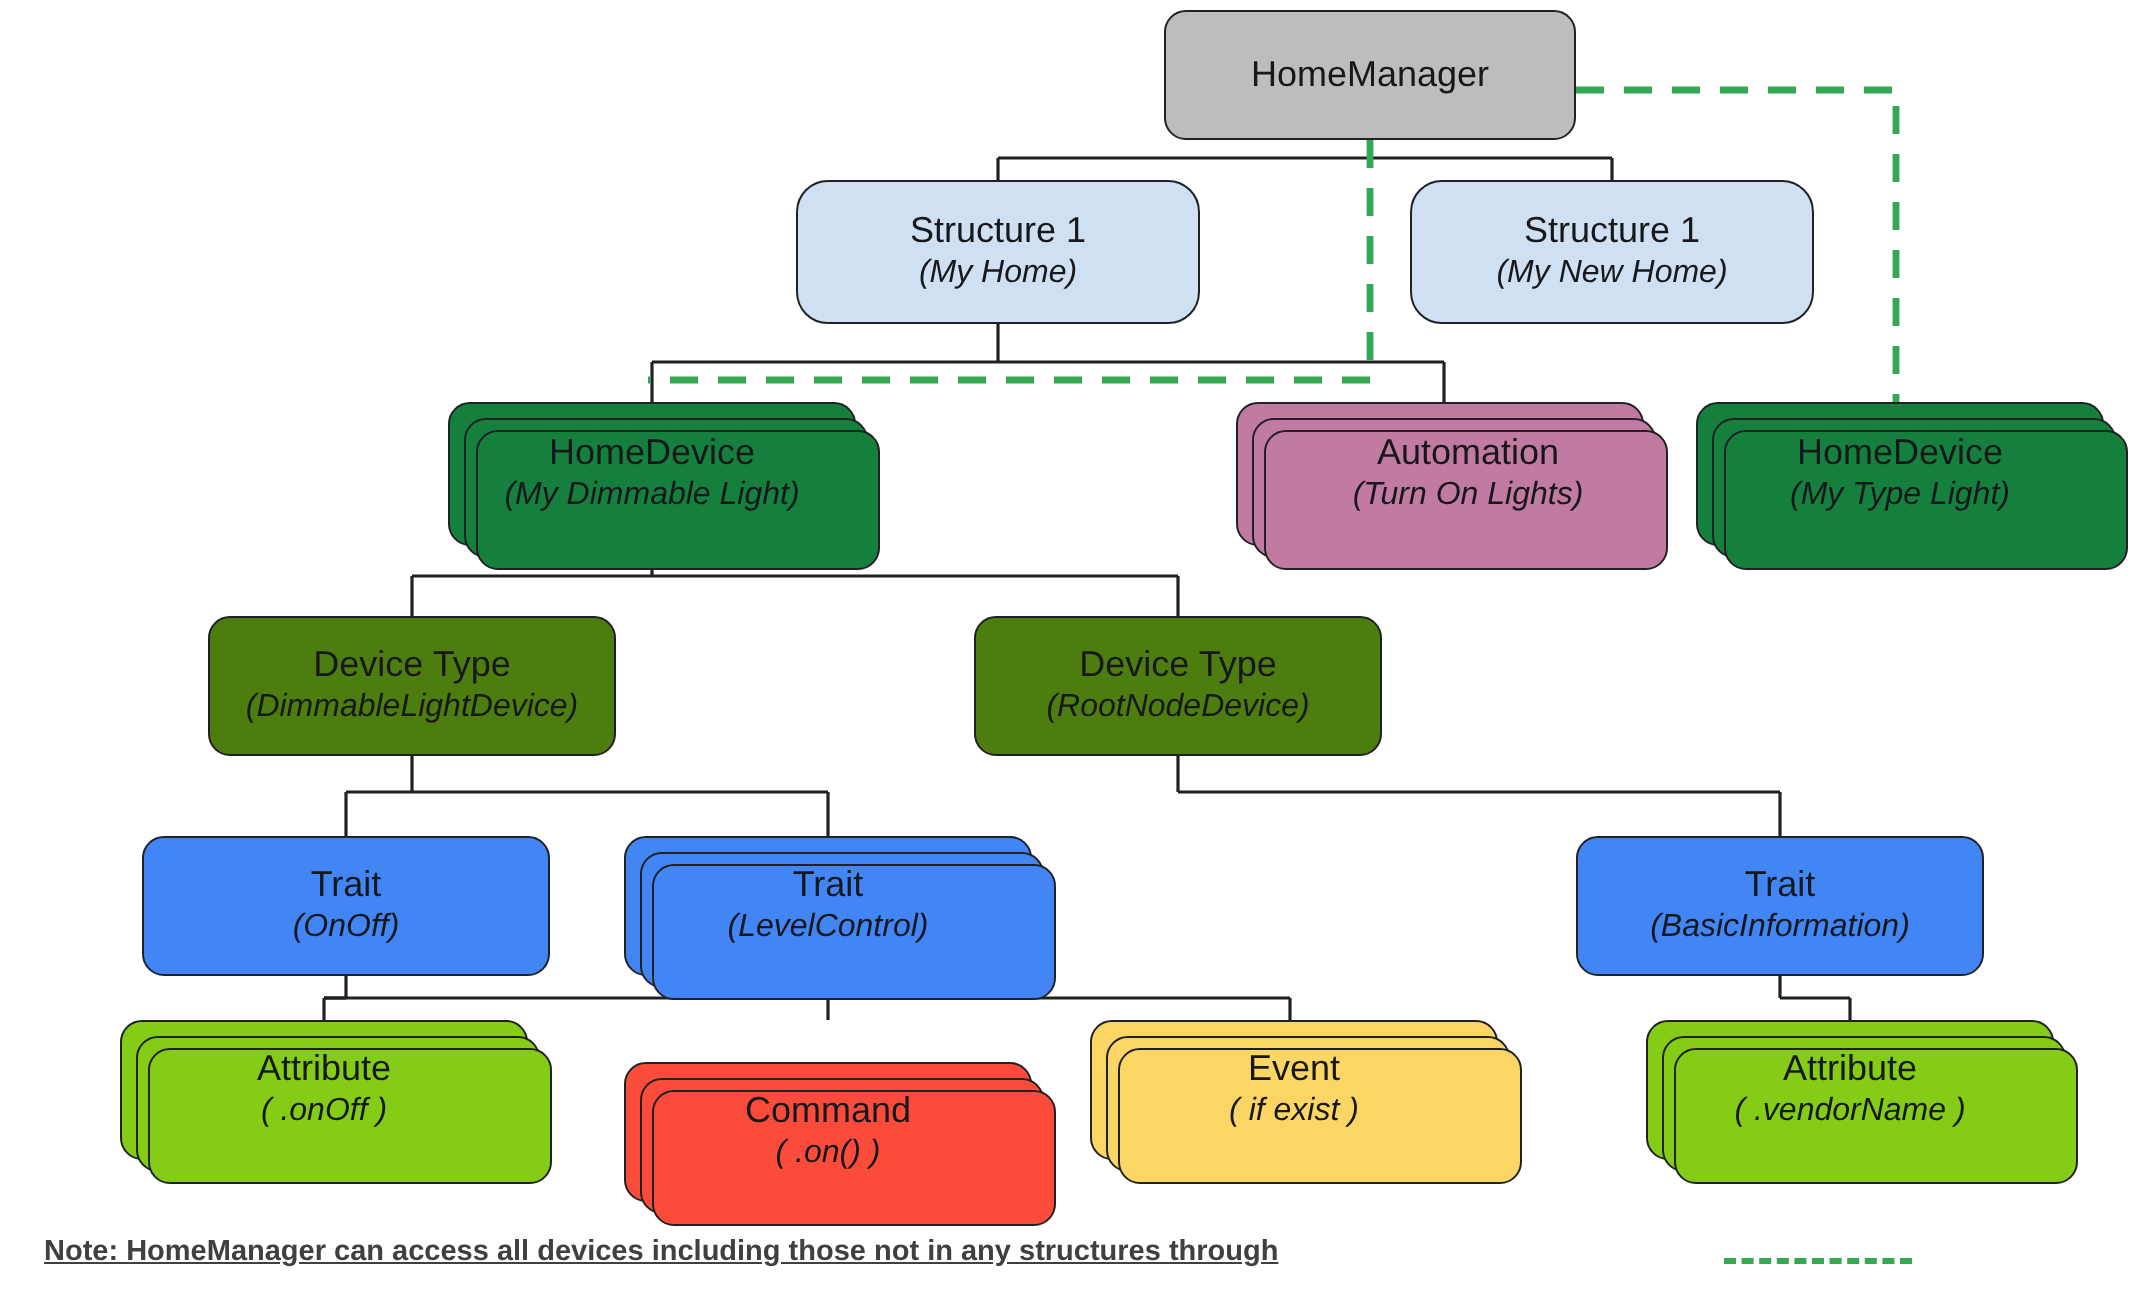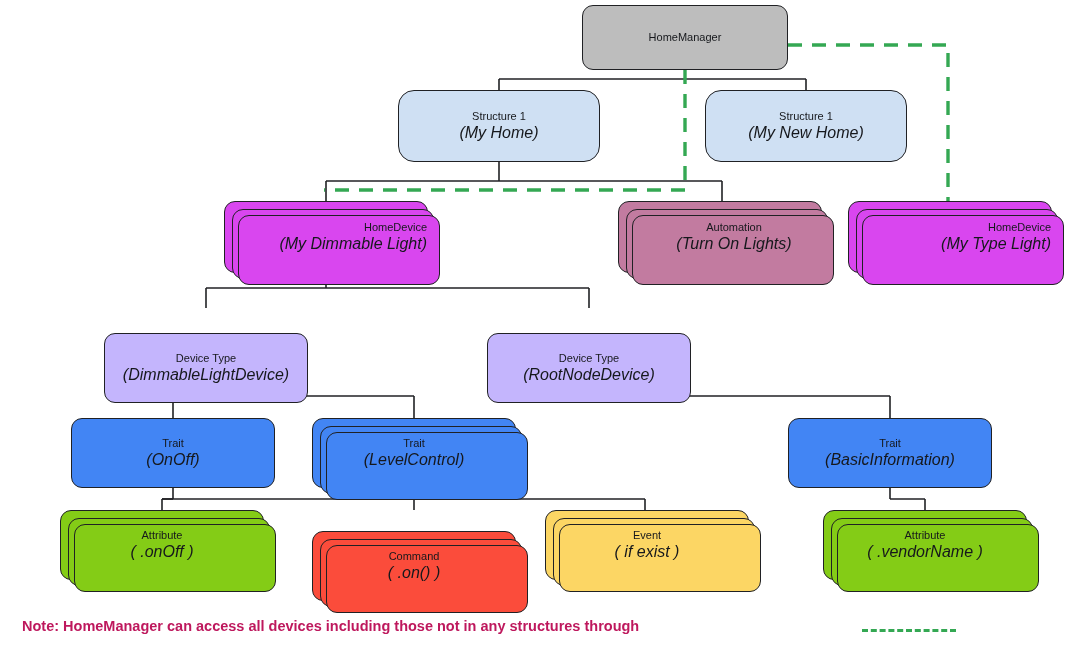--- a/index.html
+++ b/index.html
@@ -27,59 +27,60 @@
     border-radius:11px;
     display:flex;
     flex-direction:column;
     align-items:center;
     justify-content:center;
     text-align:center;
     color:#16181c;
     z-index:5;
     line-height:1.28;
   }
-  .node .l1{font-size:11px;font-weight:400;white-space:nowrap;}
+  .node .l1{font-size:18px;font-weight:400;white-space:nowrap;}
   .node .l2{font-size:16px;font-weight:400;font-style:italic;white-space:nowrap;}
 
   
   .stack::before,.stack::after{
     content:"";
     position:absolute;
     box-sizing:border-box;
     border:1.5px solid #202124;
     border-radius:11px;
     background:inherit;
     z-index:-1;
     left:0;top:0;right:0;bottom:0;
   }
   .stack::before{transform:translate(7px,7px);}
   .stack::after{transform:translate(13px,13px);}
   .stack{position:absolute;isolation:isolate;}
 
   
   .c-grey  {background:#bdbdbd;}
   .c-blue-l{background:#cfe0f3;border-radius:16px;}
-  .c-cream {background:#d946ef;align-items:flex-end;}
+  .c-cream {background:#15803d;}
   .c-mauve {background:#c27ba0;padding-left:28px;}
-  .c-orange{background:#c4b5fd;margin-top:25px;}
+  .c-orange{background:#4d7c0f;}
   .c-blue  {background:#4285f4;}
   .c-green {background:#84cc16;}
   .c-red   {background:#fb4c3b;}
   .c-yellow{background:#fcd664;}
 
   
   #note{
     position:absolute;
     left:22px;
     top:618px;
     font-size:14.5px;
     font-weight:700;
-    color:#be185d;
+    color:#404040;
     white-space:nowrap;
     z-index:6;
+    text-decoration:underline;
   }
   #note-dash{
     position:absolute;
     left:862px;
     top:629px;
     width:94px;
     height:0;
     border-top:3.4px dashed #34A853;
     z-index:6;
   }

